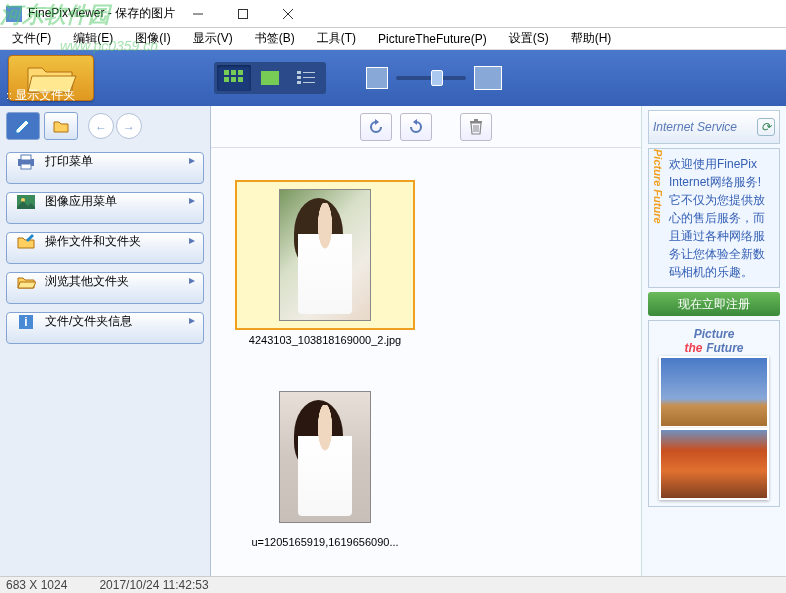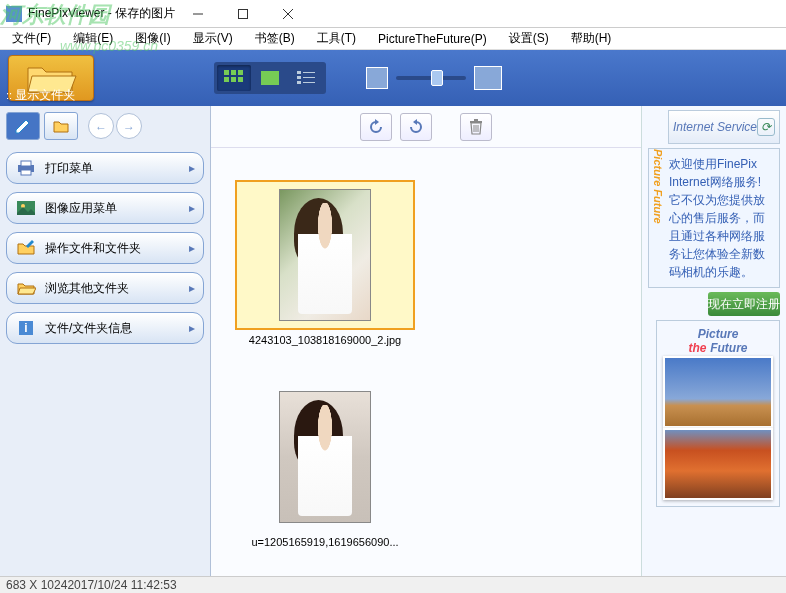--- a/index.html
+++ b/index.html
@@ -30,52 +30,52 @@
 .panel-label { position: absolute; bottom: 2px; left: 6px; color: #fff; font-size: 11px; }
 
 .main-area { display: flex; height: 470px; }
 
 .sidebar { width: 211px; background: #e8eef8; border-right: 1px solid #b0c0d8; padding: 6px; display: flex; flex-direction: column; gap: 4px; }
 .sidebar-top { display: flex; align-items: center; gap: 4px; margin-bottom: 8px; }
 .sidebar-icon-btn { width: 34px; height: 28px; background: linear-gradient(#fff,#d8e4f4); border: 1px solid #84a4d4; border-radius: 3px; display: flex; align-items: center; justify-content: center; cursor: pointer; }
 .sidebar-icon-btn.active { background: #4575c5; }
 .nav-arrows { display: flex; gap: 2px; margin-left: 6px; }
 .nav-arrow { width: 26px; height: 26px; border: 1px solid #b0c0d8; border-radius: 50%; display: flex; align-items: center; justify-content: center; background: #fff; cursor: pointer; color: #84a4d4; }
-.menu-btn { height: 32px; background: linear-gradient(#fff,#d8e4f4); border: 1px solid #84a4d4; border-radius: 11px; display: flex; align-items: center; padding: 0 8px; gap: 8px; cursor: pointer; margin-bottom: 4px; }
+.menu-btn { height: 32px; background: linear-gradient(#fff,#d8e4f4); border: 1px solid #84a4d4; border-radius: 4px; display: flex; padding: 0 8px; gap: 8px; cursor: pointer; margin-bottom: 4px; }
 .menu-btn-icon { width: 22px; height: 18px; display: flex; align-items: center; justify-content: center; }
 .menu-btn-arrow { margin-left: auto; color: #5878b8; }
 
 .content { flex: 1; background: #fafcff; display: flex; flex-direction: column; }
 .content-toolbar { height: 42px; display: flex; align-items: center; justify-content: center; gap: 8px; border-bottom: 1px solid #dde; }
 .ct-btn { width: 32px; height: 28px; background: linear-gradient(#fff,#eef); border: 1px solid #bbc; border-radius: 3px; display: flex; align-items: center; justify-content: center; cursor: pointer; }
 .thumbs-area { flex: 1; padding: 16px; overflow: auto; }
 .thumb-wrap { width: 180px; display: inline-flex; flex-direction: column; align-items: center; margin: 16px 8px; }
 .thumb-frame { width: 180px; height: 150px; display: flex; align-items: center; justify-content: center; border: 1px solid transparent; }
 .thumb-frame.selected { background: #fff9c8; border: 2px solid #f0a020; }
 .thumb-img { width: 92px; height: 132px; background: linear-gradient(135deg, #7a9860 0%, #d8e0c8 40%, #f0ece4 70%, #e8d8c8 100%); border: 1px solid #888; position: relative; overflow: hidden; }
 .thumb-img.img2 { background: linear-gradient(180deg, #e8e0d8 0%, #d0c8c0 50%, #c8c0b8 100%); }
 .person { position: absolute; left: 20%; top: 10%; width: 60%; height: 85%; background: radial-gradient(ellipse at 50% 20%, #f0d8c0 0%, #f0d8c0 18%, transparent 19%), linear-gradient(180deg, transparent 0%, transparent 28%, #fff 28%, #f8f8f8 100%); border-radius: 20px 20px 4px 4px; }
 .hair { position: absolute; left: 15%; top: 6%; width: 55%; height: 55%; background: #3a2818; border-radius: 50% 50% 10% 40%; }
 .thumb-name { margin-top: 4px; font-size: 11px; text-align: center; white-space: nowrap; overflow: hidden; text-overflow: ellipsis; max-width: 180px; }
 
-.rightpanel { width: 145px; background: #f4f8ff; border-left: 1px solid #cdd; padding: 4px 6px; display: flex; flex-direction: column; gap: 4px; align-items: flex-end; }
+.rightpanel { width: 145px; background: #f4f8ff; border-left: 1px solid #cdd; padding: 4px 6px; display: flex; flex-direction: column; gap: 4px; }
 .service-header { height: 34px; border: 1px solid #bcd; background: linear-gradient(#fff, #e4ecf8); display: flex; align-items: center; justify-content: space-between; padding: 0 4px; font-style: italic; color: #5878b8; font-size: 13px; line-height: 1; }
 .refresh-btn { width: 18px; height: 18px; border: 1px solid #9bc; border-radius: 3px; display: flex; align-items: center; justify-content: center; cursor: pointer; color: #3a8a5a; }
 .promo-box { border: 1px solid #bcd; background: #f0f6ff; padding: 6px; font-size: 11px; color: #3560b5; line-height: 1.5; position: relative; }
 .ptf-vertical { position: absolute; left: 2px; top: 0; bottom: 0; width: 14px; writing-mode: vertical-rl; text-orientation: mixed; font-style: italic; color: #f0a020; font-weight: bold; font-size: 11px; display: flex; align-items: center; }
 .promo-text { margin-left: 14px; }
 .register-btn { height: 24px; background: linear-gradient(#6aba5a, #3a8a3a); color: #fff; border-radius: 3px; display: flex; align-items: center; justify-content: center; cursor: pointer; font-size: 12px; }
 .ptf-box { border: 1px solid #bcd; padding: 6px; display: flex; flex-direction: column; gap: 0; align-items: center; }
 .ptf-logo { font-style: italic; color: #5878b8; font-weight: bold; font-size: 13px; text-align: center; line-height: 1.1; }
 .ptf-the { color: #f04050; }
 .sample-img { width: 110px; height: 72px; border: 2px solid #fff; box-shadow: 0 1px 3px rgba(0,0,0,0.3); }
 .sample-img.sky { background: linear-gradient(180deg, #4a7ac8 0%, #88a8d8 60%, #c89050 70%, #a87030 100%); }
 .sample-img.autumn { background: linear-gradient(180deg, #7090c0 0%, #c85020 30%, #e07030 60%, #804020 100%); }
 
-.statusbar { height: 17px; background: #f0f0f0; border-top: 1px solid #ccc; display: flex; align-items: center; padding: 0 6px; gap: 0; font-size: 11px; color: #444; }
+.statusbar { height: 17px; background: #f0f0f0; border-top: 1px solid #ccc; display: flex; align-items: center; padding: 0 6px; gap: 32px; font-size: 11px; color: #444; }
 </style>
 </head>
 <body>
 
 <div class="watermark">河东软件园</div>
 <div class="watermark-sub">www.pc0359.cn</div>
 
 <div class="titlebar">
   <span class="titlebar-icon">
       <svg viewBox="0 0 16 16">

